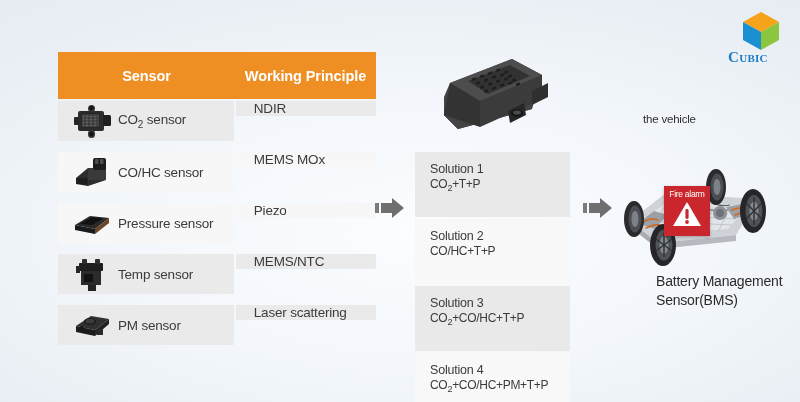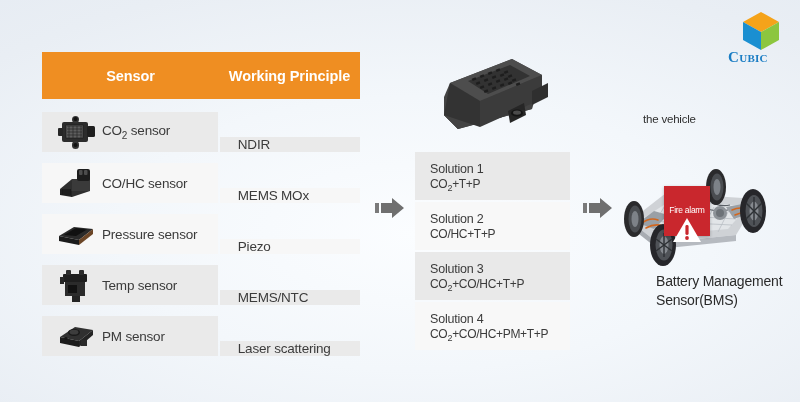--- a/index.html
+++ b/index.html
@@ -42,21 +42,21 @@
     font-weight: bold;
     letter-spacing: 0.3px;
     line-height: 16px;
     font-variant: small-caps;
     font-family: "Liberation Serif", serif;
   }
 
   
   .table {
     position: absolute;
-    left: 42px;
+    left: 58px;
     top: 52px;
     width: 318px;
     height: 303px;
   }
   .thead {
     display: flex;
     height: 47px;
     background: #ef8e22;
   }
   .th {
@@ -68,21 +68,21 @@
     justify-content: center;
     letter-spacing: -0.1px;
   }
   .th.col-a { width: 177px; }
   .th.col-b { width: 141px; }
   .theadgap { height: 2px; background: transparent; }
 
   .trow {
     display: flex;
     height: 51px;
-    align-items: flex-end;
+    align-items: flex-start;
   }
   .trow.shade-a .cell { background: #eaeaea; }
   .trow.shade-b .cell { background: #f7f7f7; }
   .cell {
     display: flex;
     align-items: center;
   }
   .cell.col-a { width: 177px; }
   .cell.col-b { width: 141px; padding-left: 18px; box-sizing: border-box; }
   .cell-sep { width: 2px; background: #e9eef4; }
@@ -128,21 +128,21 @@
   .device svg { display: block; }
 
   
   .solutions {
     position: absolute;
     left: 415px;
     top: 152px;
     width: 155px;
   }
   .srow {
-    height: 48px;
+    height: 65px;
     box-sizing: border-box;
     padding: 9px 17px 0 15px;
   }
   .srow.shade-a { background: #e9e9e9; }
   .srow.shade-b { background: #f8f8f8; }
   .sgap { height: 2px; }
   .s-title {
     font-size: 12.5px;
     color: #3b3b3b;
     line-height: 16px;
@@ -184,21 +184,21 @@
     top: 186px;
     width: 46px;
     height: 50px;
     background: #c9272d;
     box-shadow: 0 1px 3px rgba(0,0,0,0.25);
   }
   .fire-badge-text {
     color: #ffffff;
     font-size: 8.5px;
     text-align: center;
-    padding-top: 19px;
+    padding-top: 3px;
     letter-spacing: -0.3px;
     line-height: 10px;
   }
   .fire-badge svg {
     display: block;
     margin: 1px auto 0 auto;
   }
 
   .bms-label {
     position: absolute;

